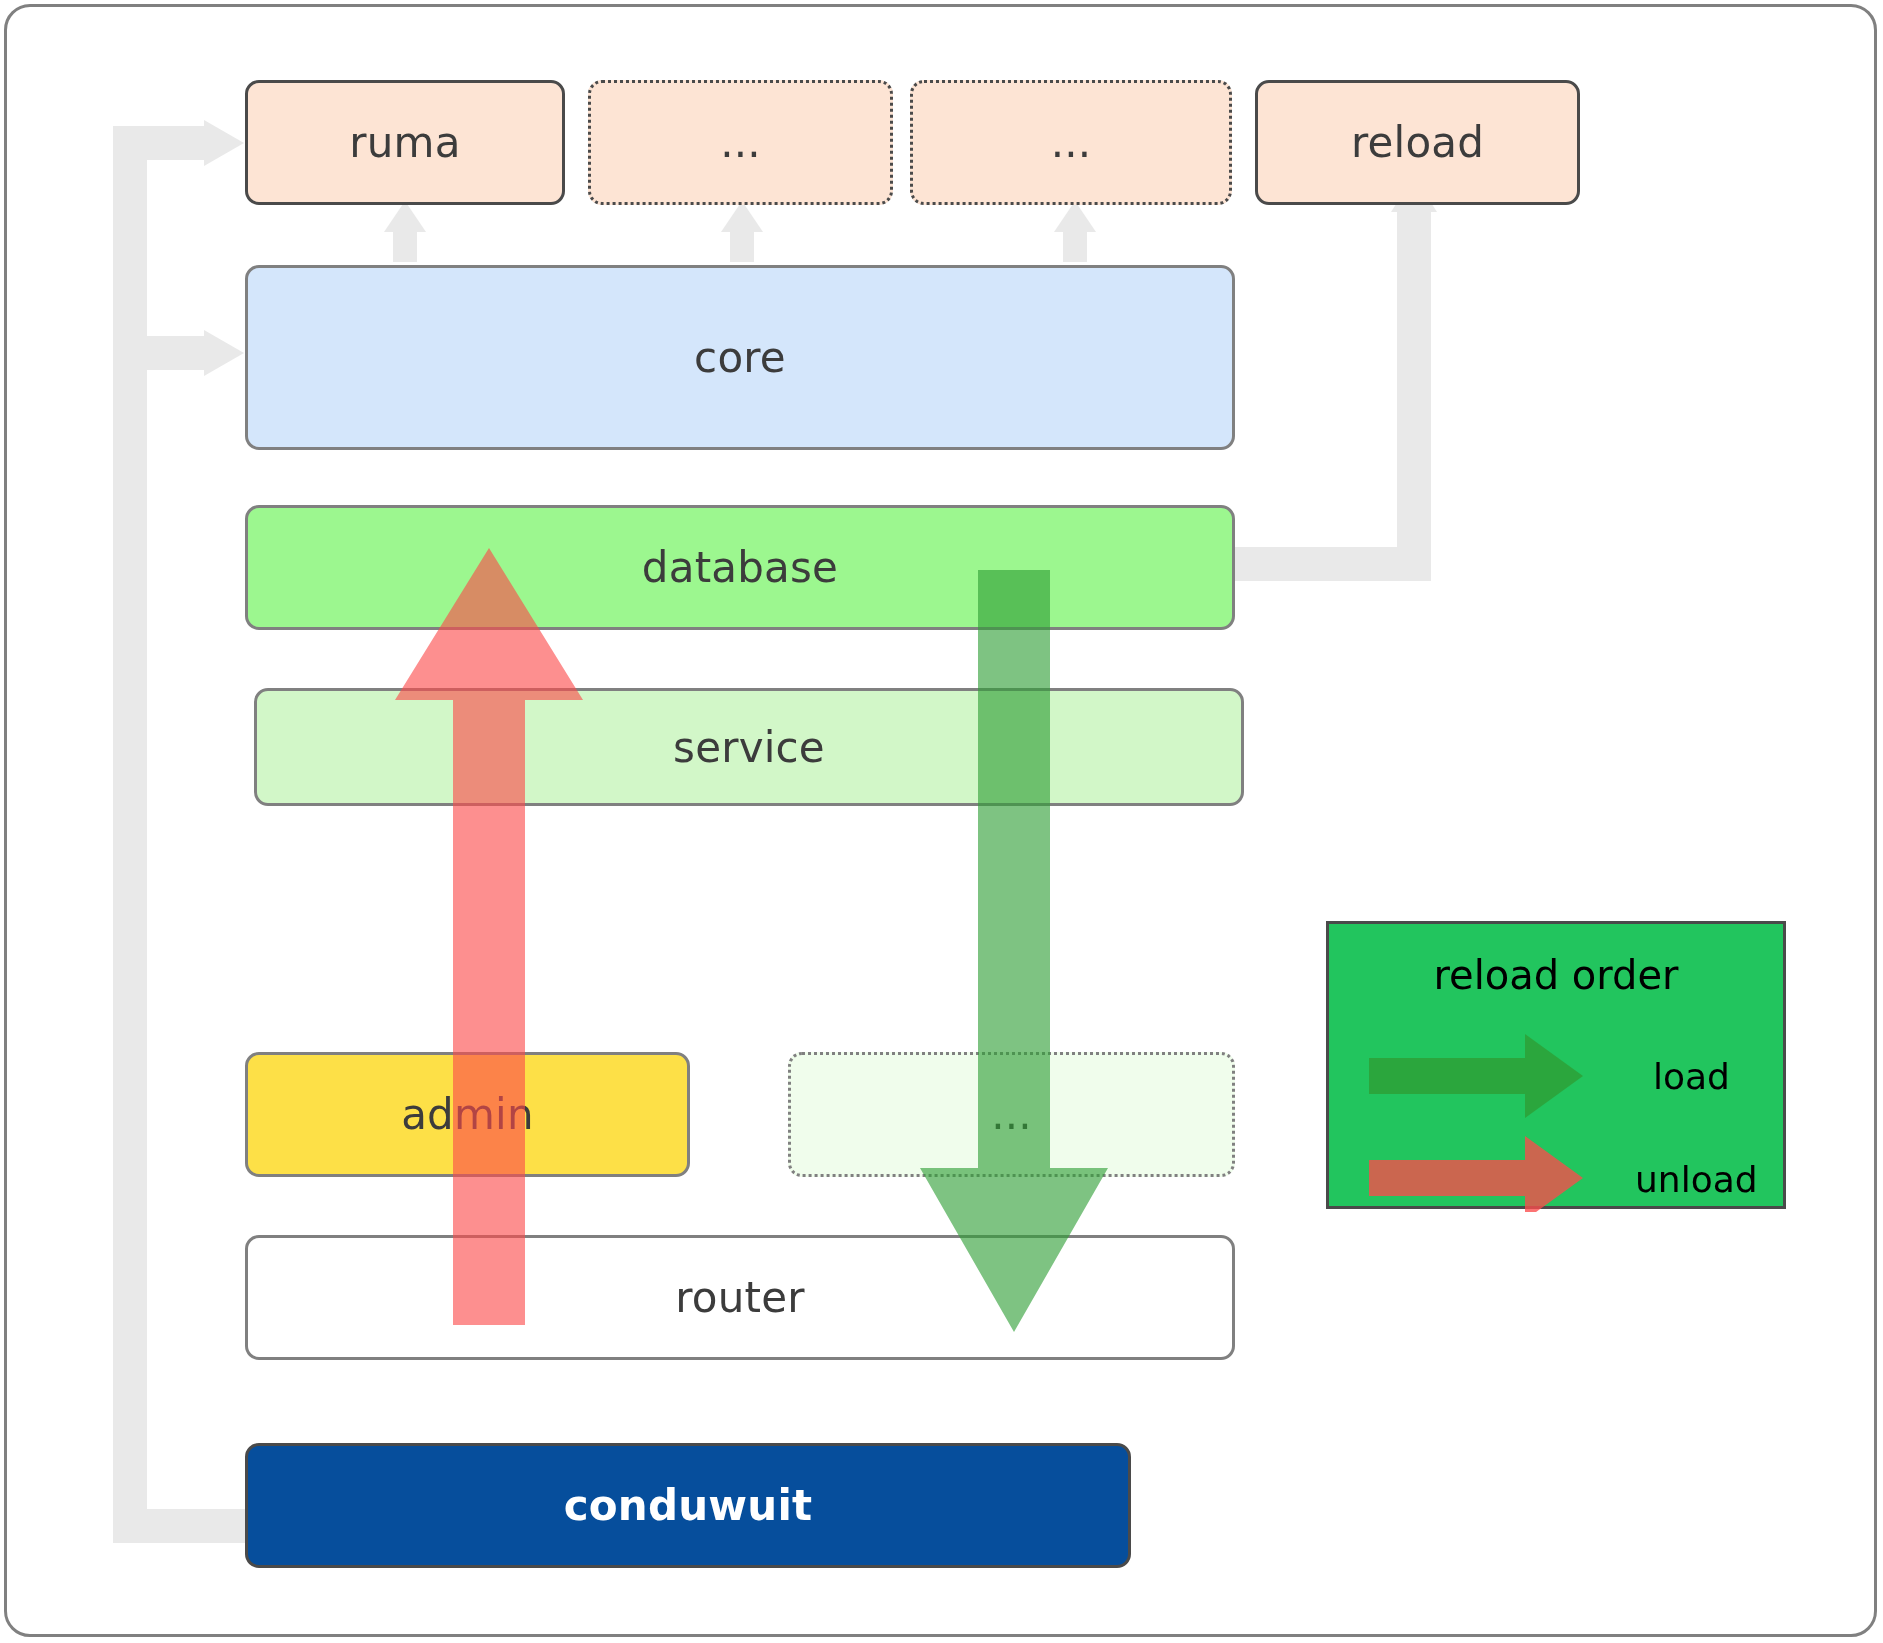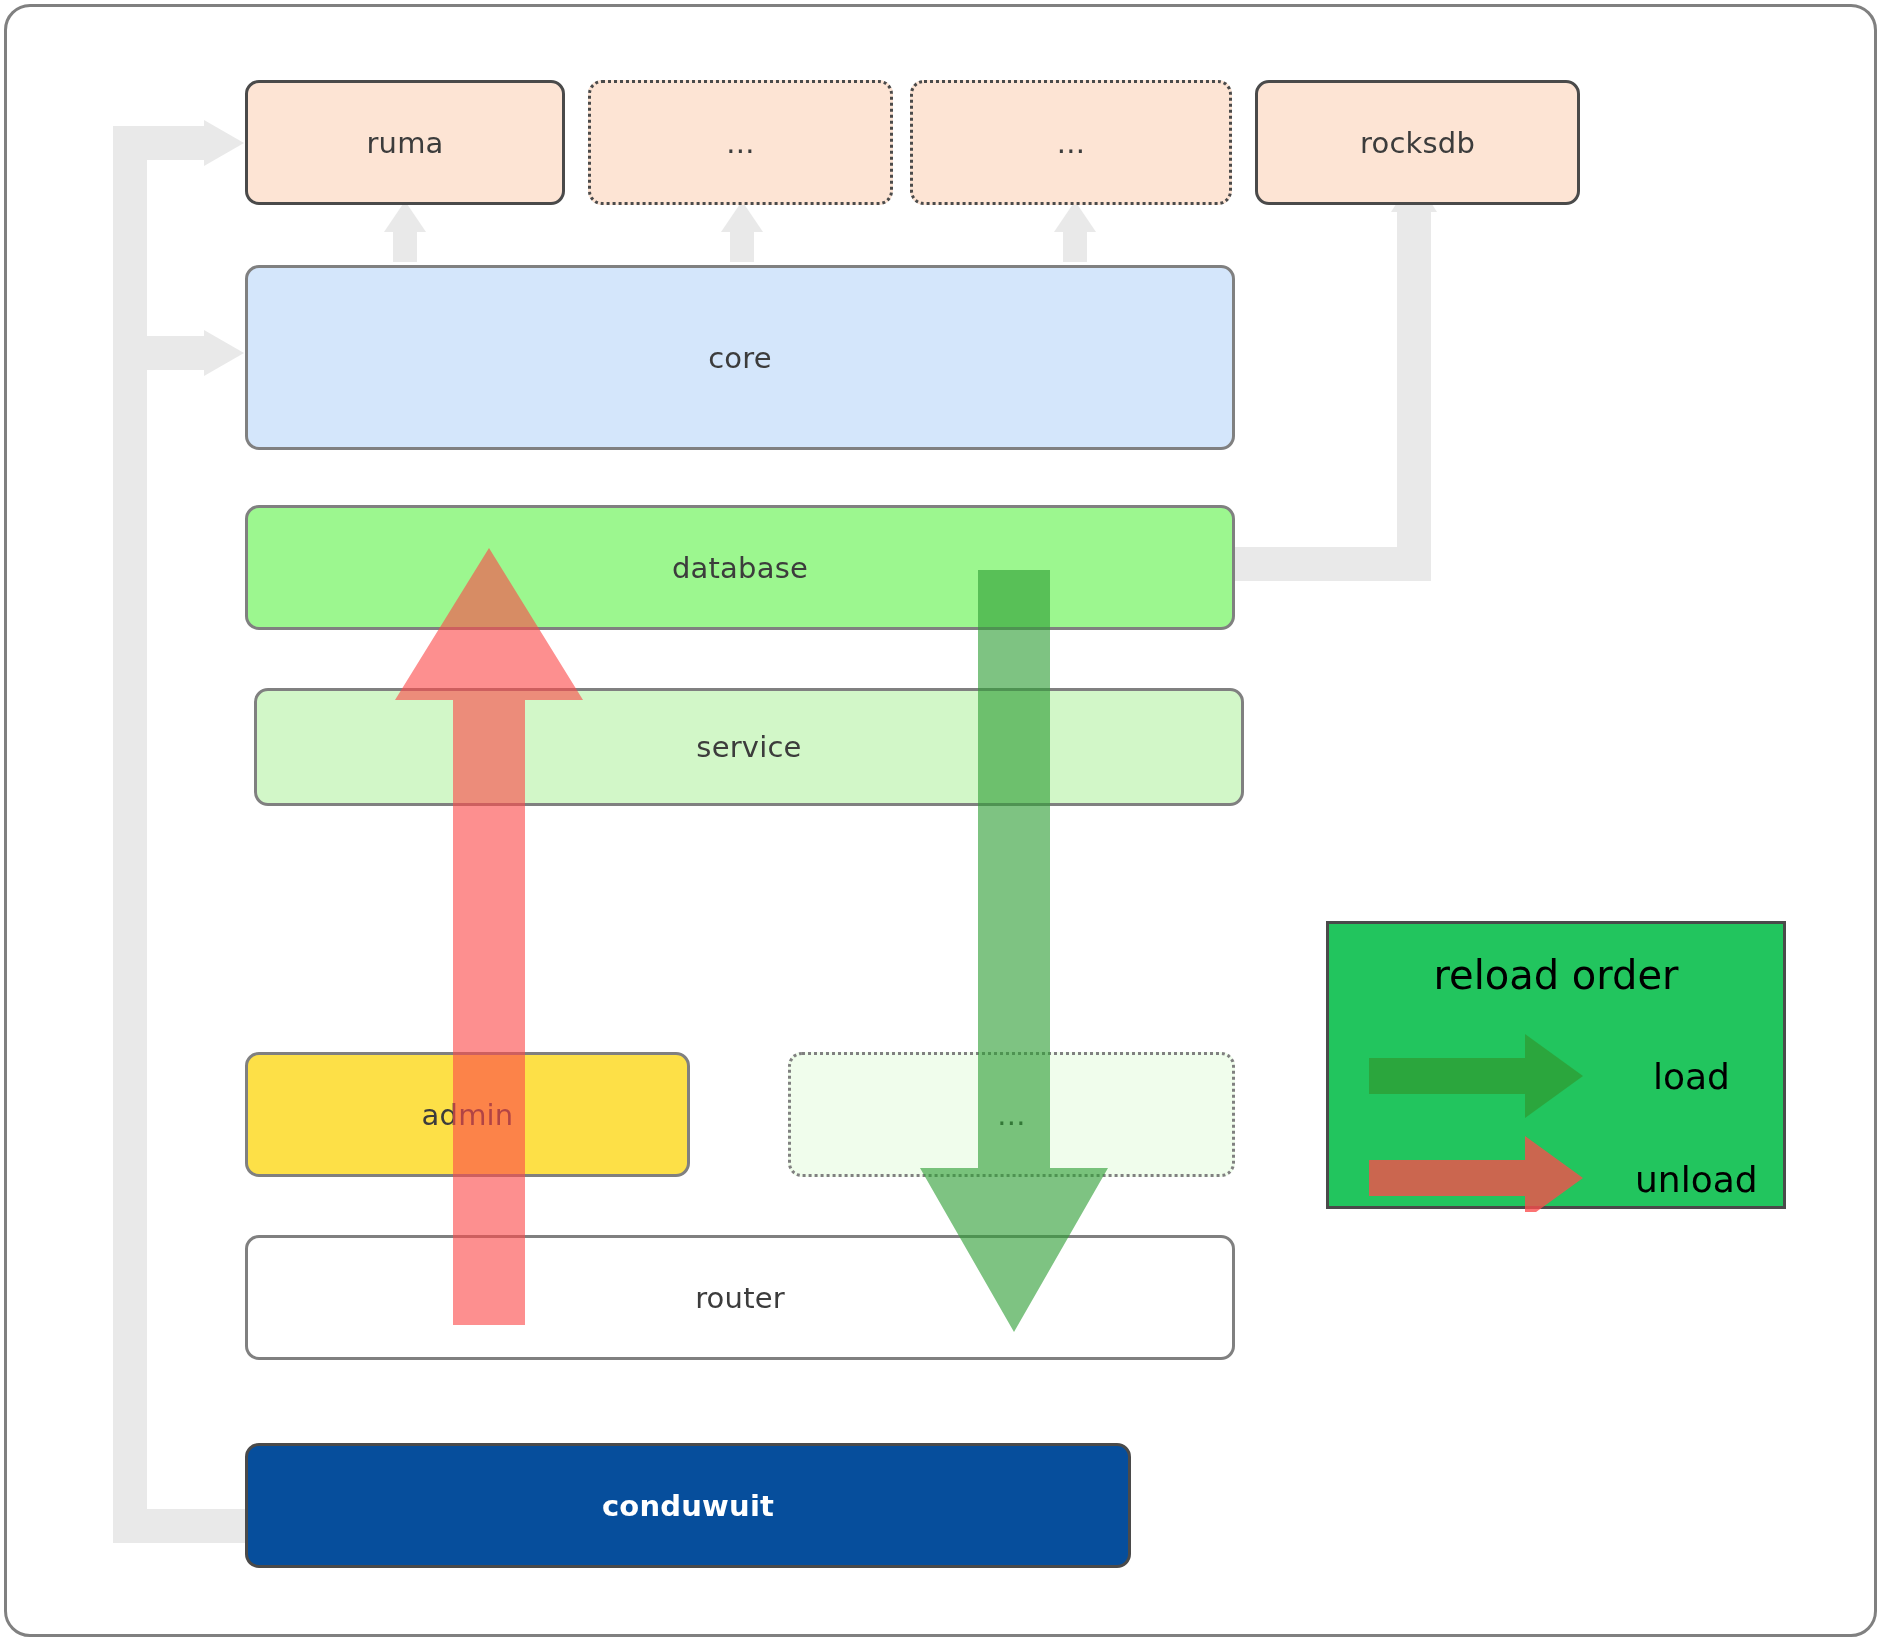--- a/index.html
+++ b/index.html
@@ -28,21 +28,21 @@
   }
 
   
   .node {
     position: absolute;
     box-sizing: border-box;
     border-radius: 14px;
     display: flex;
     align-items: center;
     justify-content: center;
-    font-size: 29px;
+    font-size: 42px;
     color: #3c3c3c;
     letter-spacing: .2px;
   }
   .node.solid-dark  { border: 3px solid #4a4a4a; }
   .node.solid-grey  { border: 3px solid #808080; }
   .node.dotted-dark { border: 3px dotted #4a4a4a; }
   .node.dotted-grey { border: 3px dotted #808080; }
 
   .orange { background: #fde4d4; }
   .blue   { background: #d4e6fb; }
@@ -136,21 +136,21 @@
     <div class="node orange solid-dark" style="left:245px; top:80px; width:320px; height:125px;">
       <span>ruma</span>
     </div>
     <div class="node orange dotted-dark" style="left:588px; top:80px; width:305px; height:125px;">
       <span>...</span>
     </div>
     <div class="node orange dotted-dark" style="left:910px; top:80px; width:322px; height:125px;">
       <span>...</span>
     </div>
     <div class="node orange solid-dark" style="left:1255px; top:80px; width:325px; height:125px;">
-      <span>rocksdb</span>
+      <span>reload</span>
     </div>
 
     <div class="node blue solid-grey" style="left:245px; top:265px; width:990px; height:185px;">
       <span>core</span>
     </div>
 
     <div class="node g1 solid-grey" style="left:245px; top:505px; width:990px; height:125px;">
       <span>database</span>
     </div>
 

